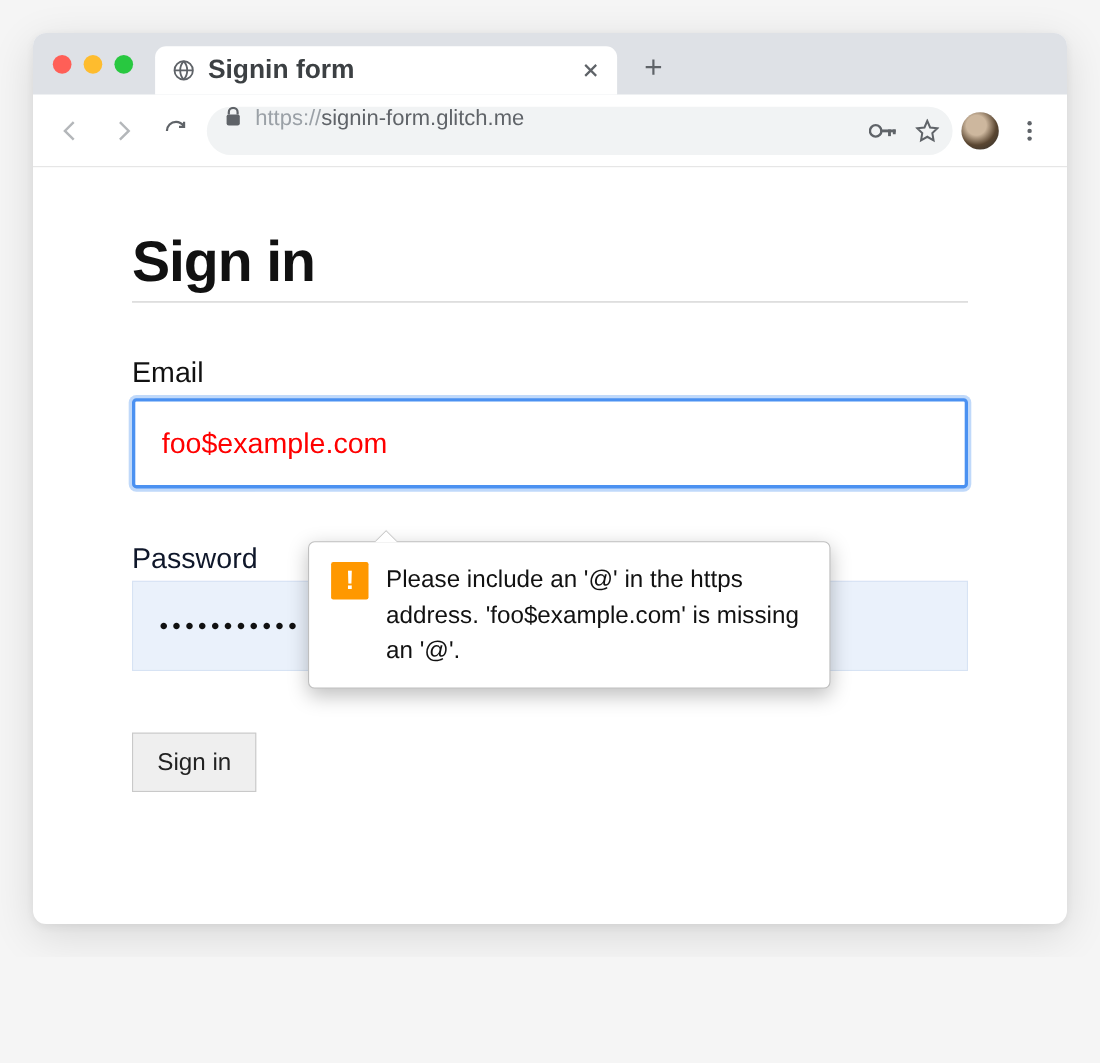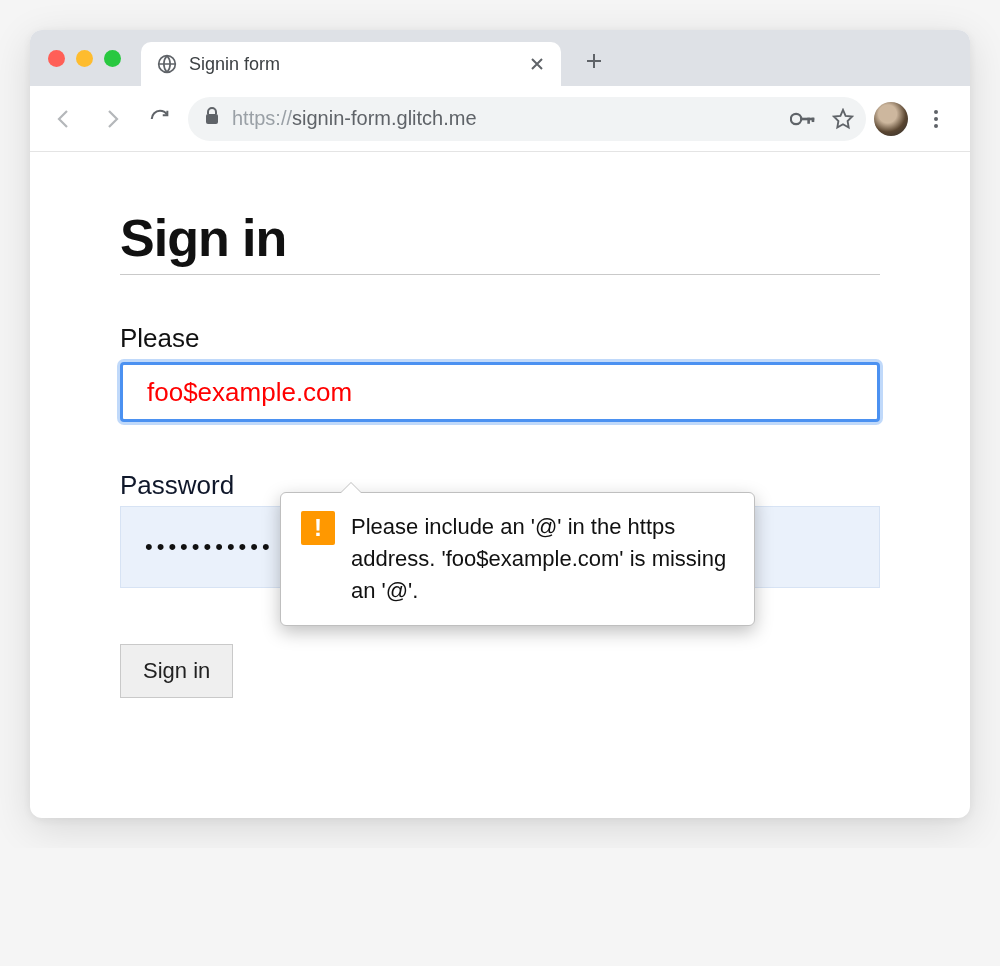--- a/index.html
+++ b/index.html
@@ -46,25 +46,26 @@
     height: 44px;
     padding: 0 14px 0 16px;
     border-radius: 10px 10px 0 0;
     gap: 12px;
     margin-top: 12px;
     width: 420px;
     position: relative;
   }
   .tab .globe svg { display:block; }
   .tab-title {
-    font-size: 18px;
+    font-size: 24px;
     color: #3c4043;
     flex: 1;
     white-space: nowrap;
     overflow: hidden;
+    font-weight: bold;
   }
   .tab-close {
     width: 20px; height:20px; display:flex;align-items:center;justify-content:center;
     color:#5f6368; cursor:pointer;
   }
   .newtab {
     margin-left: 18px;
     margin-top: 6px;
     width: 30px; height:30px;
     display:flex;align-items:center;justify-content:center;
@@ -86,21 +87,20 @@
     display:flex;align-items:center;justify-content:center;
     color:#5f6368; cursor:pointer; border-radius:50%;
   }
   .icon-btn.dim { color:#b4b7ba; }
   .omnibox {
     flex:1;
     height: 44px;
     background:#f1f3f4;
     border-radius: 22px;
     display:flex;
-    align-items:center;
     padding: 0 12px 0 16px;
     gap: 12px;
     color:#5f6368;
     font-size: 20px;
   }
   .omnibox .url { flex:1; white-space:nowrap; overflow:hidden; }
   .omnibox .proto { color:#9aa0a6; }
   .avatar {
     width: 34px; height:34px; border-radius:50%;
     background: radial-gradient(circle at 40% 35%, #cdb79e 0 30%, #5a4631 60%, #2b2b2b 100%);
@@ -120,21 +120,21 @@
   .rule {
     height:1px; background:#c9c9c9; margin-bottom: 48px;
   }
   .field-label {
     font-size: 26px;
     color:#111;
     margin-bottom: 8px;
   }
   .input {
     width: 100%;
-    height: 60px;
+    height: 82px;
     font-size: 26px;
     padding: 0 24px;
     border: 3px solid #4b91f1;
     border-radius: 4px;
     outline: none;
     color:#ff0000;
     background:#fff;
     box-shadow: 0 0 0 3px rgba(75,145,241,0.35);
   }
   .pw-wrap {
@@ -288,21 +288,21 @@
           <circle cx="10" cy="10" r="2"></circle>
           <circle cx="10" cy="17" r="2"></circle>
       </svg>
     </div>
   </div>
 
   <div class="content">
     <h1 class="page-title">Sign in</h1>
     <div class="rule"></div>
 
-    <div class="field-label">Please</div>
+    <div class="field-label">Email</div>
     <input class="input" type="text" value="foo$example.com" style="">
 
     <div class="gap"></div>
 
     <div class="pw-wrap">
       <div class="pw-label">Password</div>
       <input class="pw-input" type="text" value="•••••••••••" style="">
     </div>
 
     <button class="signin-btn">Sign in</button>

